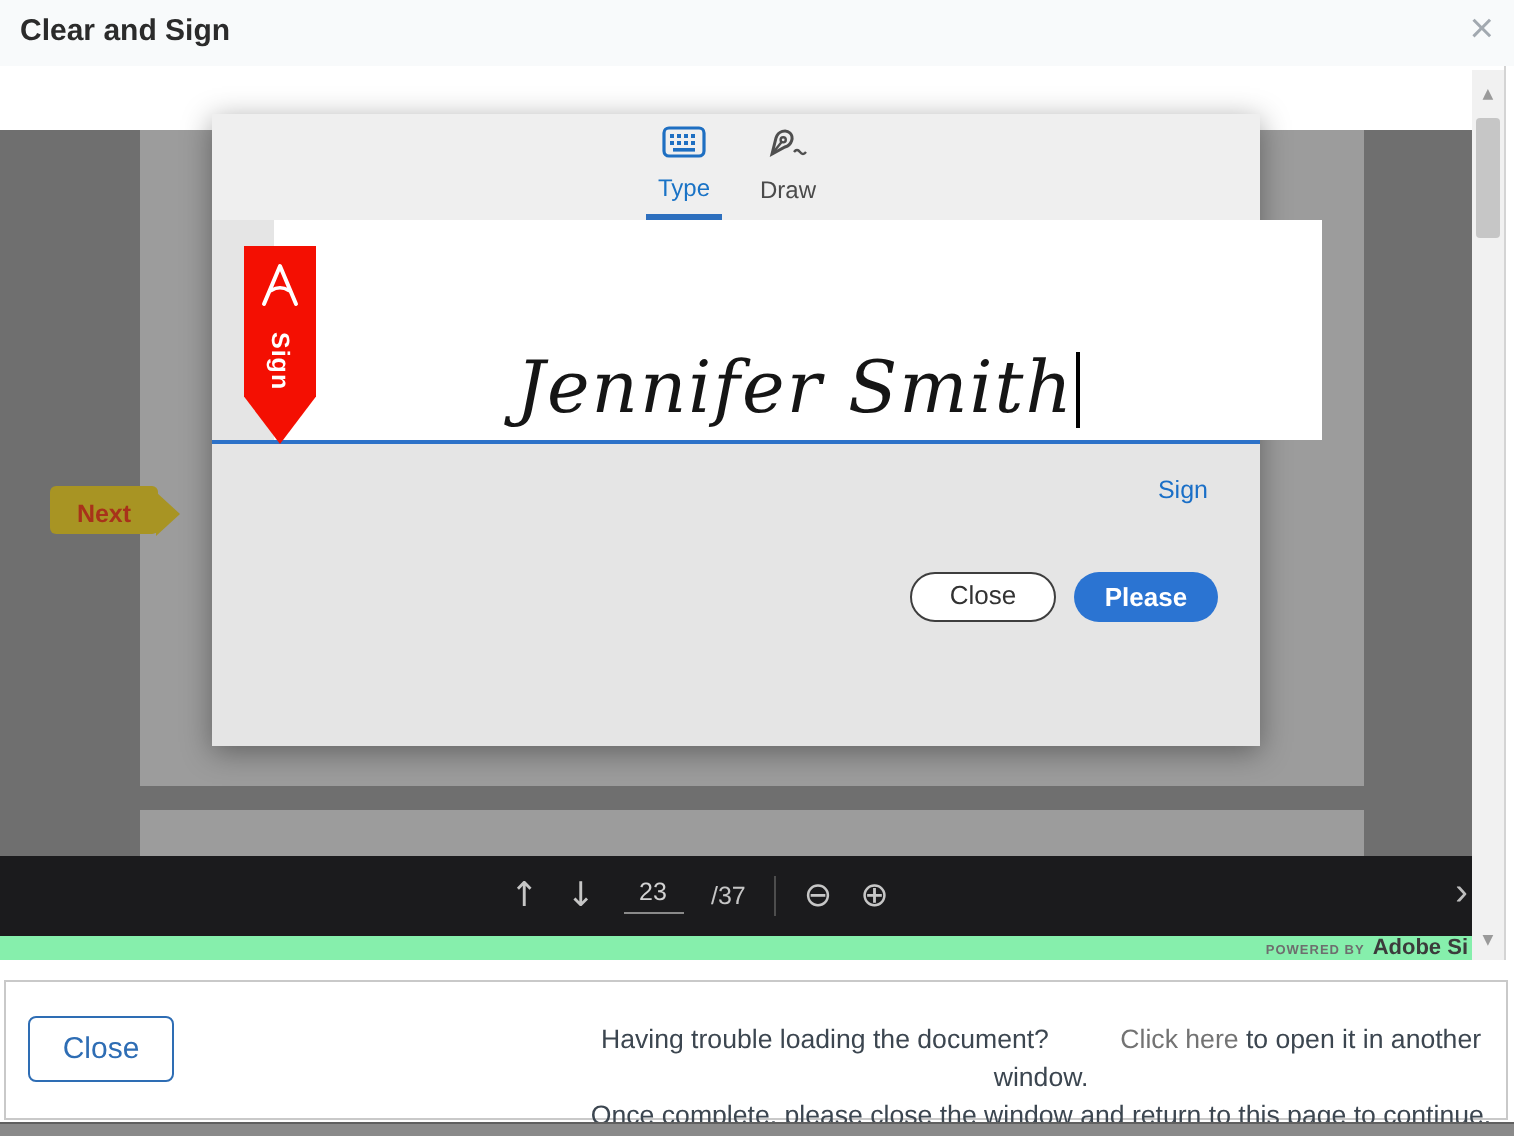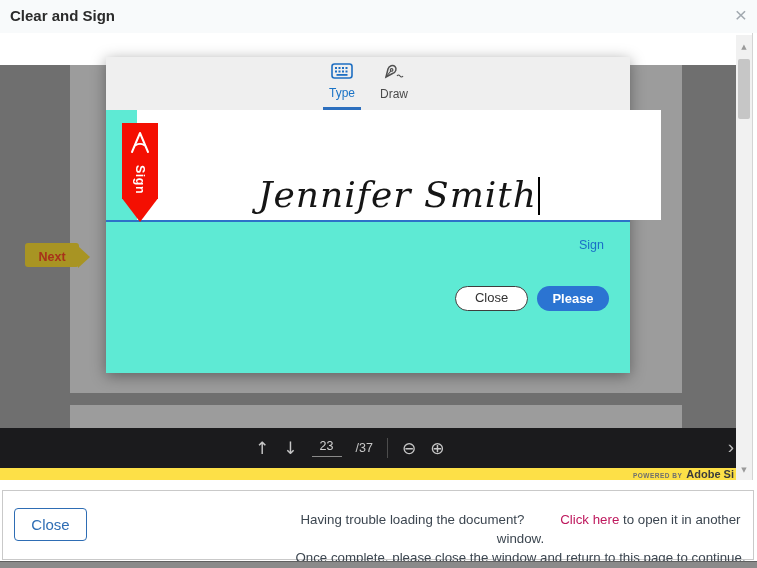--- a/index.html
+++ b/index.html
@@ -33,34 +33,34 @@
   .pdftoolbar { position:absolute; left:0; top:428px; width:752px; height:40px; background:#1b1b1d; color:#cfcfcf; }
   .pdftoolbar .ctr { position:absolute; top:0; left:255px; height:40px; display:flex; align-items:center; gap:14px; }
   .navarrow { font-size:17px; color:#c6c6c6; cursor:pointer; font-family:"DejaVu Sans", sans-serif; }
   .pageinput { width:30px; text-align:center; font-size:12.5px; color:#d2d2d2; border-bottom:1px solid #8a8a8a; padding-bottom:3px; cursor:text; }
   .pagetotal { font-size:12.5px; color:#c6c6c6; }
   .tb-divider { width:1px; height:20px; background:#4d4d4d; }
   .zoomicon { font-size:17px; color:#c6c6c6; cursor:pointer; font-family:"DejaVu Sans", sans-serif; }
   .tb-expand { position:absolute; right:18px; top:8px; font-size:19px; color:#bdbdbd; cursor:pointer; }
 
   
-  .poweredstrip { position:absolute; left:0; top:468px; width:752px; height:12px; background:#fde047; }
+  .poweredstrip { position:absolute; left:0; top:468px; width:752px; height:12px; background:#86efac; }
   .poweredstrip .inner { position:absolute; right:18px; top:0px; display:flex; align-items:baseline; gap:4px; white-space:nowrap; }
   .poweredby { font-size:6.5px; letter-spacing:.5px; color:#6e6e6e; font-weight:bold; }
   .brandname { font-size:11px; font-weight:bold; color:#3b3b3b; }
 
   
   .vscroll { position:absolute; left:736px; top:35px; width:16px; height:445px; background:#f1f1f1; }
   .vscroll .sarrow { position:absolute; left:0; width:16px; height:16px; font-size:7px; color:#9a9a9a; text-align:center; line-height:16px; cursor:pointer; font-family:"DejaVu Sans", sans-serif; }
   .vscroll .up { top:4px; } .vscroll .down { bottom:2px; }
   .vscroll .thumb { position:absolute; left:2px; top:24px; width:12px; height:60px; background:#c6c6c6; border-radius:2px; cursor:pointer; }
   .rightcol { position:absolute; left:752px; top:33px; width:5px; height:447px; background:#fff; border-left:1px solid #d4d4d4; }
 
   
-  .sigdialog { position:absolute; left:106px; top:57px; width:524px; height:316px; background:#5eead4; box-shadow:0 3px 14px rgba(0,0,0,.38); }
+  .sigdialog { position:absolute; left:106px; top:57px; width:524px; height:316px; background:#e5e5e5; box-shadow:0 3px 14px rgba(0,0,0,.38); }
   .sighead { position:absolute; left:0; top:0; width:524px; height:53px; background:#efefef; }
   .tabs { position:absolute; left:0; top:0; width:524px; height:53px; display:flex; justify-content:center; gap:14px; }
   .tab { display:flex; flex-direction:column; align-items:center; padding-top:6px; position:relative; cursor:pointer; width:38px; }
   .tab .tlabel { font-size:12px; margin-top:3px; color:#4a4a4a; }
   .tab.active .tlabel { color:#1a73c6; }
   .tab.active .underline { position:absolute; left:0px; bottom:0px; width:38px; height:3px; background:#2d6fbe; }
 
   
   .ribbon { position:absolute; left:16px; top:66px; width:36px; height:99px; background:#f40f02; clip-path:polygon(0 0,100% 0,100% 76%,50% 100%,0 76%); z-index:5; display:flex; flex-direction:column; align-items:center; }
   .ribbon .alogo { margin-top:7px; }
@@ -75,21 +75,21 @@
   .clearlink { position:absolute; right:26px; top:181px; font-size:12.5px; color:#1a6fc7; cursor:pointer; }
 
   .dlg-close { position:absolute; left:349px; top:229px; width:73px; height:25px; background:#fff; border:1.5px solid #3e3e3e; border-radius:13px; font-size:13px; color:#323232; text-align:center; line-height:22px; cursor:pointer; }
   .dlg-apply { position:absolute; left:431px; top:229px; width:72px; height:25px; background:#2b74d2; border:none; border-radius:13px; font-size:13px; font-weight:bold; color:#fff; text-align:center; line-height:25px; cursor:pointer; }
 
   
   .footer { position:absolute; left:0; top:480px; width:757px; height:88px; background:#fff; }
   .footerbox { position:absolute; left:2px; top:10px; width:752px; height:70px; border:1px solid #c9c9c9; background:#fff; }
   .foot-close { position:absolute; left:11px; top:17px; width:73px; height:33px; background:#fff; border:1px solid #2e6db4; border-radius:4px; font-size:15px; color:#2e6db4; text-align:center; line-height:31px; cursor:pointer; }
   .foot-text { position:absolute; left:290px; top:19px; width:455px; text-align:center; font-size:13.3px; color:#3c4650; line-height:19px; }
-  .foot-link { color:#be185d; cursor:pointer;margin-left:32px; }
+  .foot-link { color:#737373; cursor:pointer;margin-left:32px; }
   .bottomstrip { position:absolute; left:0; top:81px; width:757px; height:7px; background:#8a8a8a; border-top:1px solid #606060; }
   .gripper { position:absolute; right:3px; top:71px; width:12px; height:10px;
      background:repeating-linear-gradient(135deg, transparent 0 2px, #9a9a9a 2px 3.5px); }
 </style>
 </head>
 <body>
 
 <div id="stage">
 
   <div class="titlebar">

